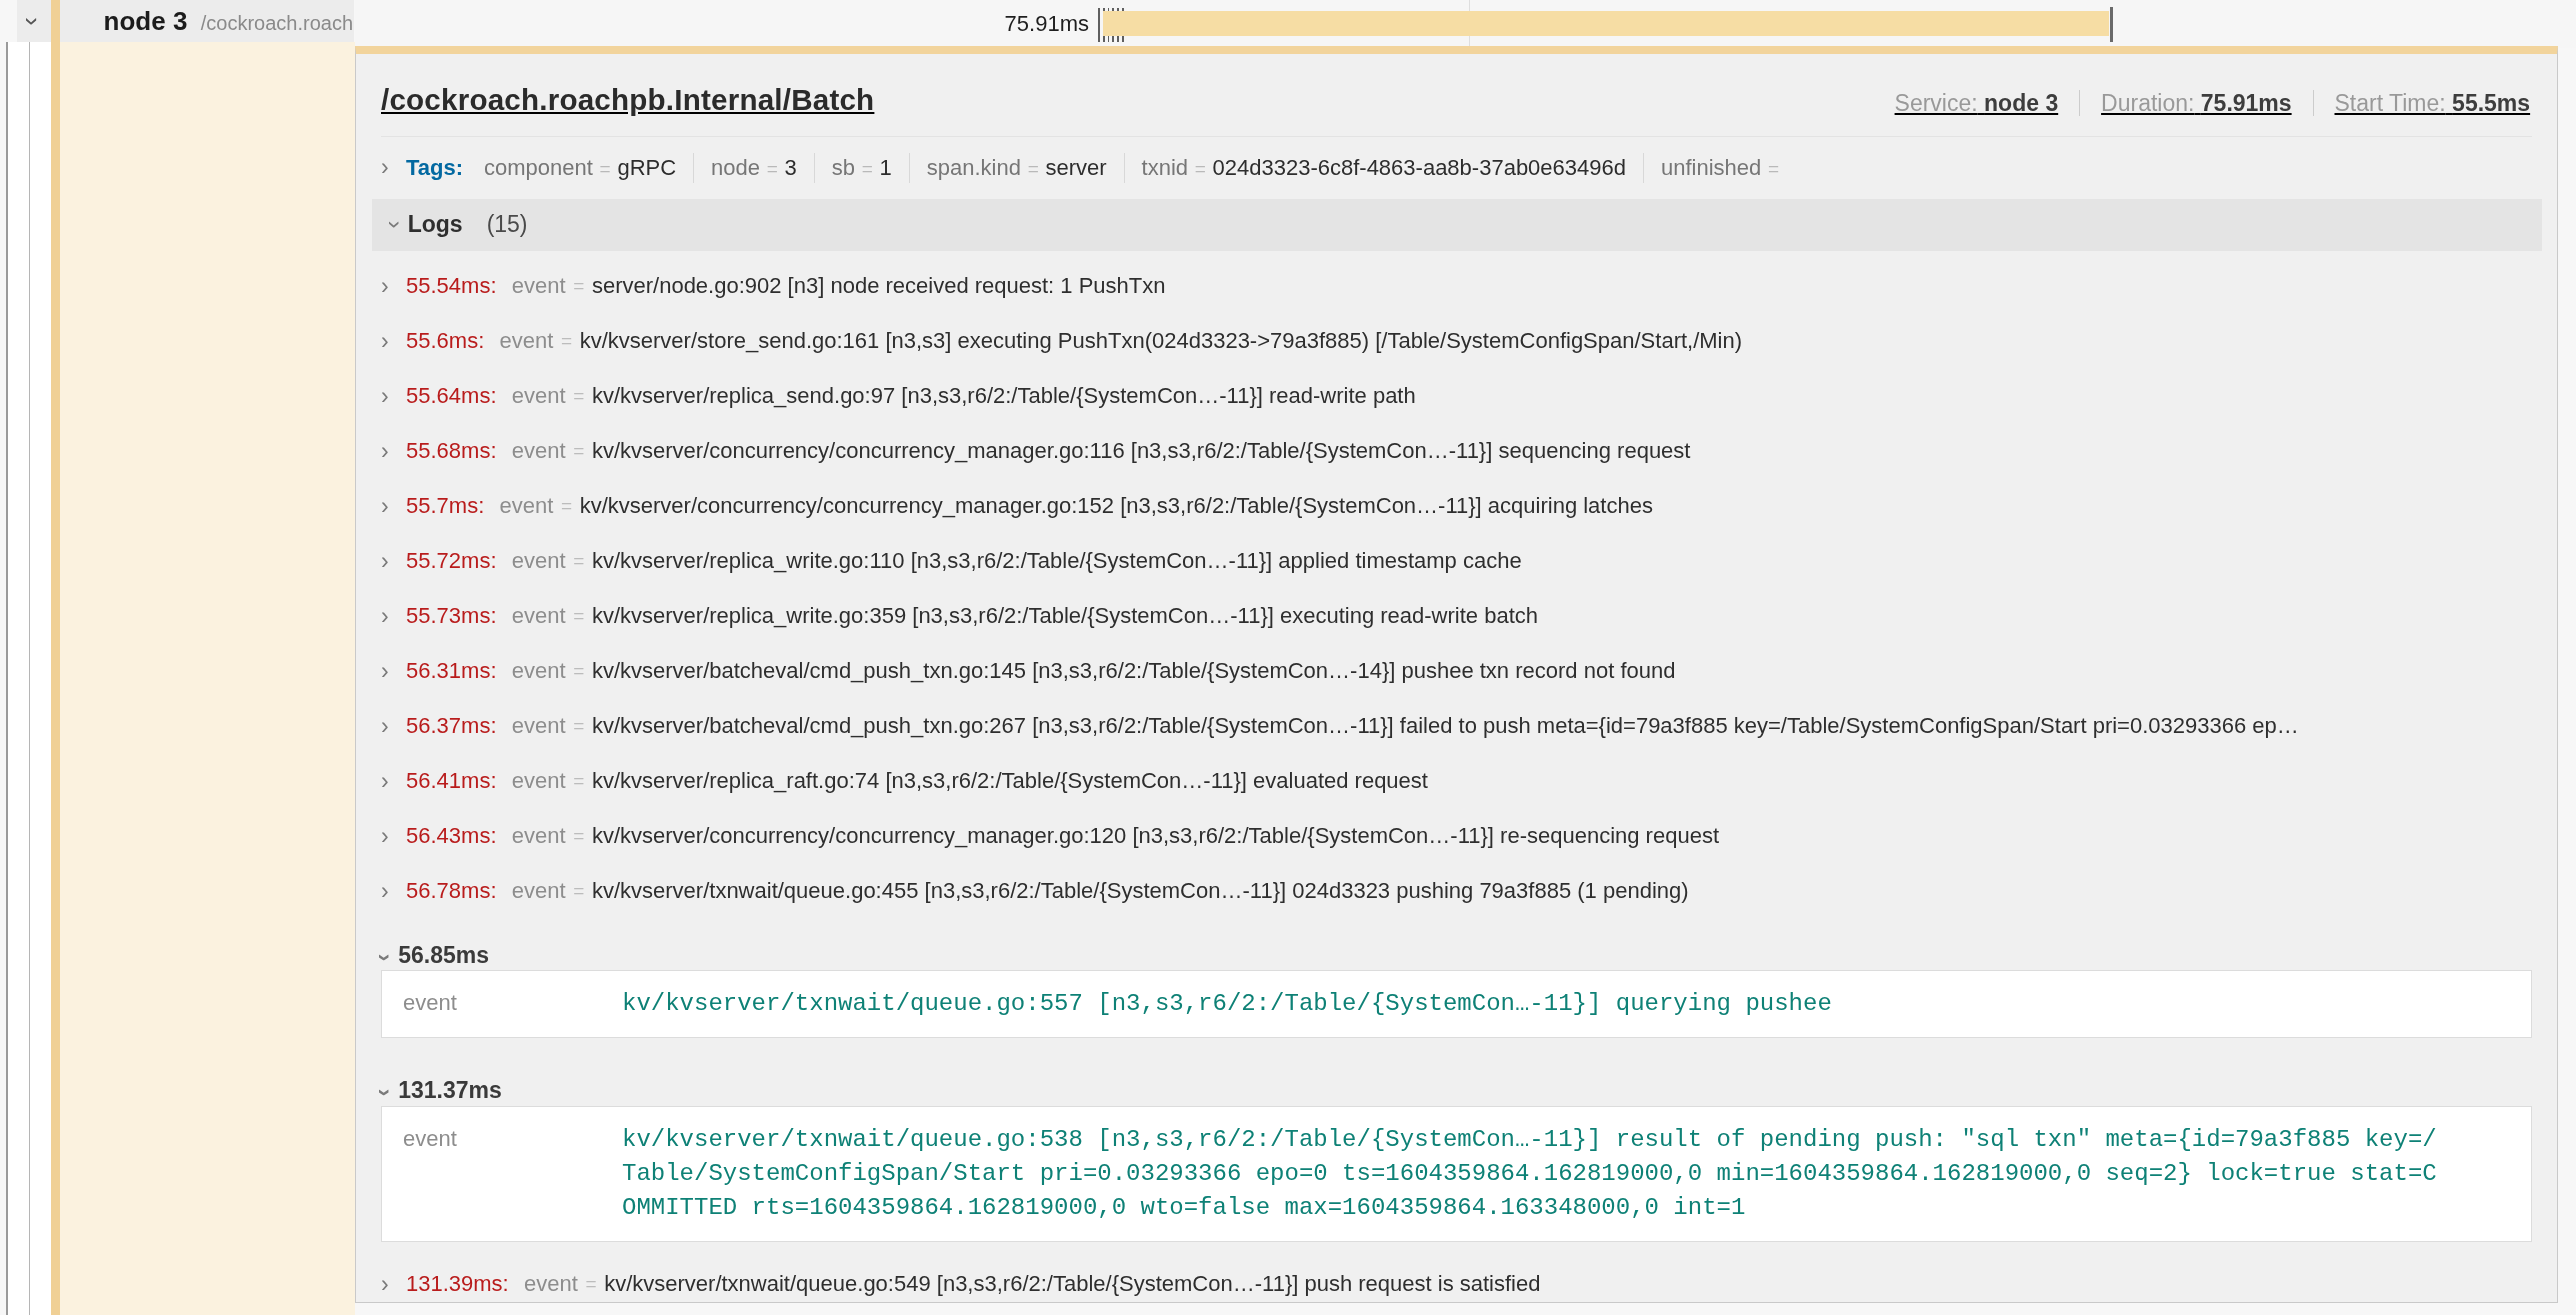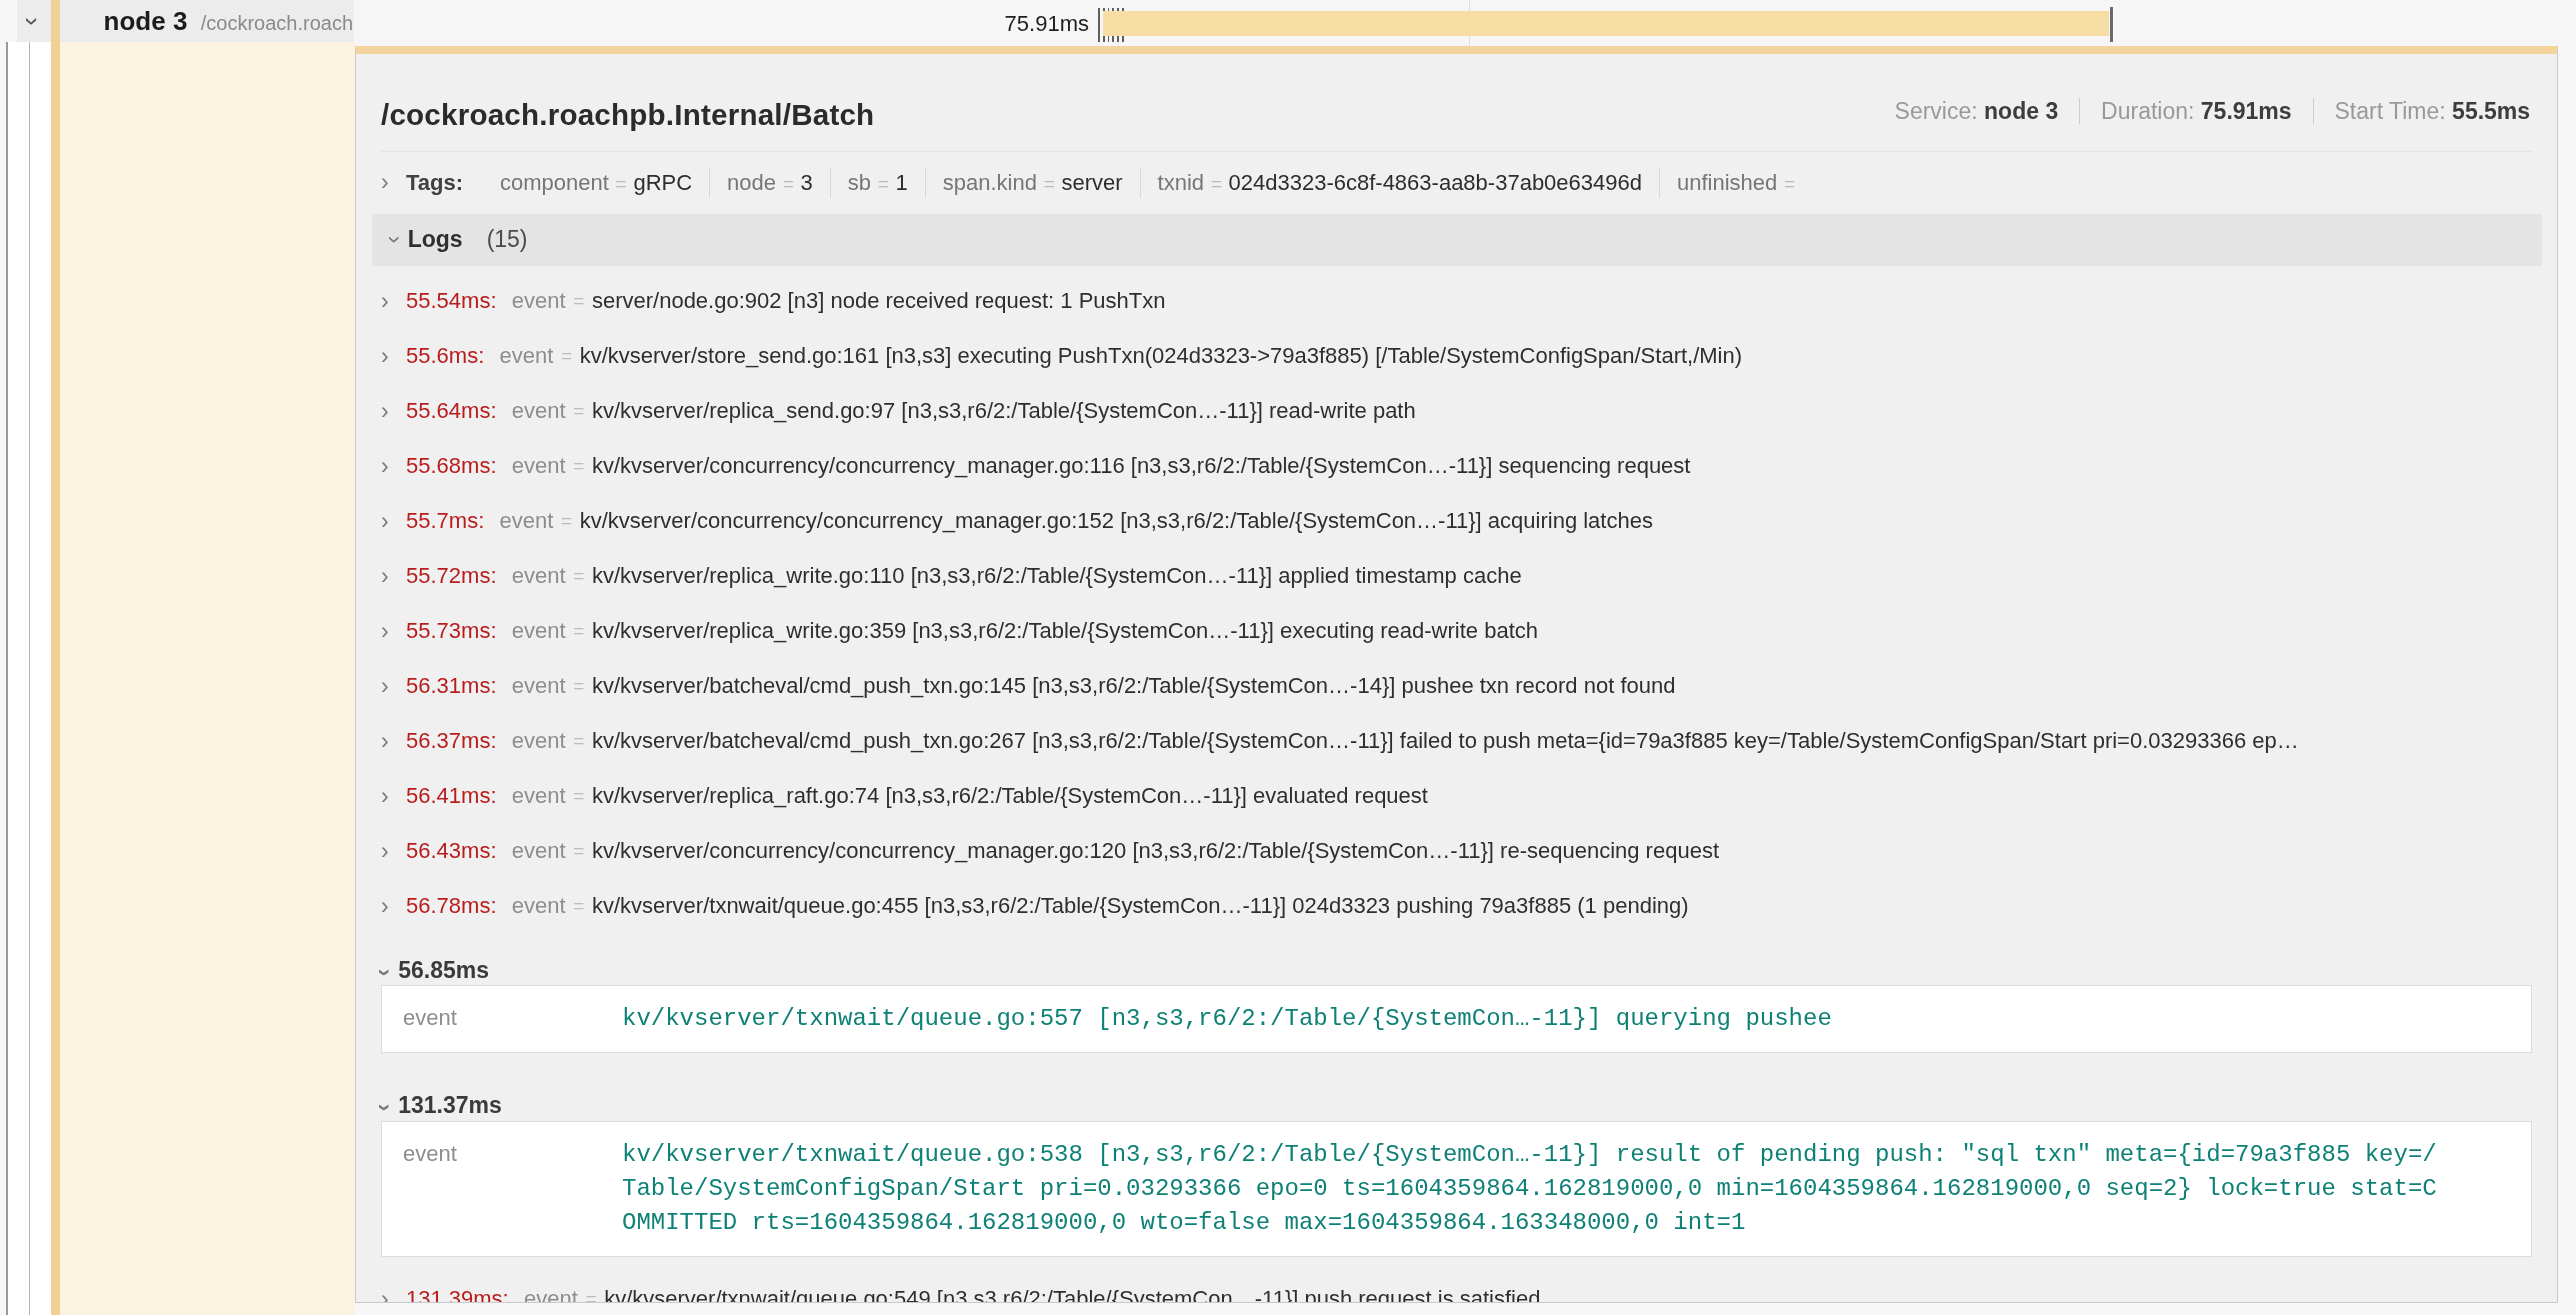--- a/index.html
+++ b/index.html
@@ -30,33 +30,33 @@
   .tick-cluster { position:absolute; left:743px; top:7.6px; height:34px; display:flex; gap:2.9px; }
   .tick-cluster i { width:1.9px; height:34px; background:#5f5f5f; }
   .mini-bar { position:absolute; left:748px; top:11.4px; width:1006px; height:25px; background:#f6dda4; cursor:pointer; }
   .end-tick { position:absolute; left:1755px; top:6.7px; width:2.9px; height:35px; background:#6a6a6a; }
 
   
   .detail-panel { position:absolute; left:355px; top:46px; width:2203px; height:1257px;
                   background:#f0f0f0; border:1px solid #c9c9c9; border-top:8.6px solid #f2d49c;
                   padding:0 25px; overflow:hidden; }
 
-  .panel-header { display:flex; justify-content:space-between; align-items:flex-start; padding:44px 0 19px; }
+  .panel-header { display:flex; justify-content:space-between; align-items:flex-end; padding:29px 0 19px;text-decoration:underline; }
   .panel-title { font-size:29.6px; font-weight:bold; color:#2b2b2b; letter-spacing:0.2px; }
   .panel-meta { font-size:23px; color:#999; white-space:nowrap; }
   .panel-meta b { color:#3d3d3d; }
   .meta-item { padding:0 1.9px; }
   .meta-item + .meta-item { border-left:1px solid #ccc; padding-left:21px; margin-left:19px; }
   .header-divider { border-bottom:1px solid #e3e3e3; }
 
   
   .tags-row { display:flex; align-items:center; padding:16px 0 14.3px; font-size:22px; cursor:pointer; }
   .chev { display:inline-block; color:#7a7a7a; font-size:23px; line-height:1; width:25px; }
   .chev.open { transform:rotate(90deg); width:auto; margin-right:9.5px; }
-  .tags-label { font-weight:bold; color:#404040; margin-right:20px; }
+  .tags-label { font-weight:bold; color:#0369a1; margin-right:4px; }
   .tag-item { padding:1.9px 17px; white-space:nowrap; }
   .tag-item + .tag-item { border-left:1px solid #d8d8d8; }
   .tag-key { color:#767676; }
   .tag-eq { color:#b9b9b9; margin:0 6.7px; font-size:19px; }
   .tag-val { color:#2d2d2d; }
 
   
   .logs-header { background:#e4e4e4; height:52px; display:flex; align-items:center;
                  margin:1.9px -9.5px 7.6px; padding-left:19px; font-size:23px; color:#2f2f2f; cursor:pointer; }
   .logs-title { font-weight:bold; margin-right:24px; }

